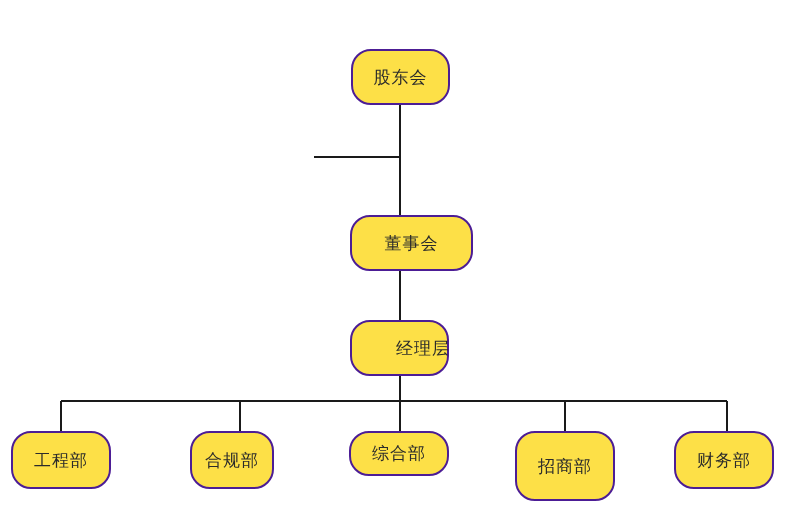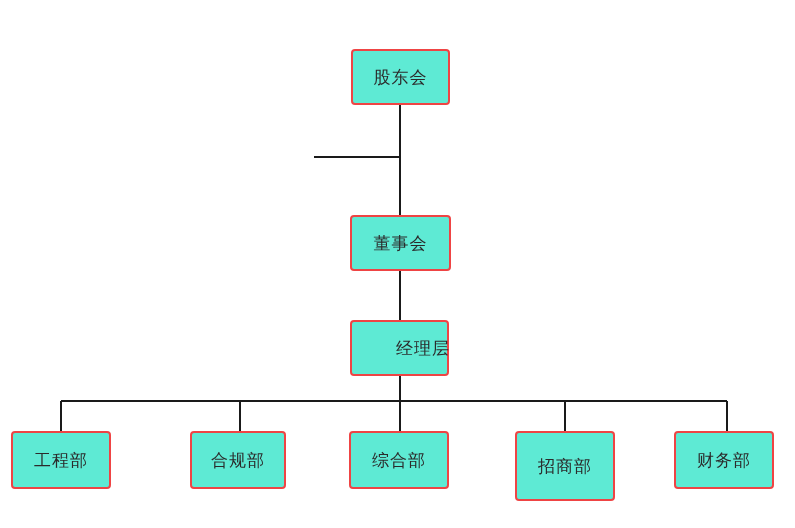--- a/index.html
+++ b/index.html
@@ -22,23 +22,23 @@
   #connector-layer {
     position: absolute;
     left: 0;
     top: 0;
     width: 795px;
     height: 528px;
   }
   .node {
     position: absolute;
     box-sizing: border-box;
-    background: #5eead4;
-    border: 2px solid #ef4444;
-    border-radius: 4px;
+    background: #fde047;
+    border: 2px solid #4c1d95;
+    border-radius: 20px;
     display: flex;
     align-items: center;
     justify-content: center;
     z-index: 2;
   }
   .node-label {
     font-size: 17px;
     line-height: 1;
     color: #2b2b2b;
     letter-spacing: 1px;
@@ -63,37 +63,37 @@
       <line x1="565" y1="401" x2="565" y2="431"></line>
       <line x1="727" y1="401" x2="727" y2="431"></line>
     </g>
   </svg>
 
   <div class="node" style="left:351px; top:49px; width:99px; height:56px;">
     <span class="node-label">股东会</span>
   </div>
 
 
-  <div class="node" style="left:350px; top:215px; width:101px; height:56px;">
+  <div class="node" style="left:350px; top:215px; width:123px; height:56px;">
     <span class="node-label">董事会</span>
   </div>
 
   <div class="node" style="left:350px; top:320px; width:99px; height:56px;padding-left:47px;">
     <span class="node-label">经理层</span>
   </div>
 
   <div class="node" style="left:11px; top:431px; width:100px; height:58px;align-items:center;">
     <span class="node-label">工程部</span>
   </div>
 
-  <div class="node" style="left:190px; top:431px; width:96px; height:58px;justify-content:center;">
+  <div class="node" style="left:190px; top:431px; width:84px; height:58px;justify-content:center;">
     <span class="node-label">合规部</span>
   </div>
 
-  <div class="node" style="left:349px; top:431px; width:100px; height:58px;">
+  <div class="node" style="left:349px; top:431px; width:100px; height:45px;">
     <span class="node-label">综合部</span>
   </div>
 
   <div class="node" style="left:515px; top:431px; width:100px; height:70px;">
     <span class="node-label">招商部</span>
   </div>
 
   <div class="node" style="left:674px; top:431px; width:100px; height:58px;">
     <span class="node-label">财务部</span>
   </div>

